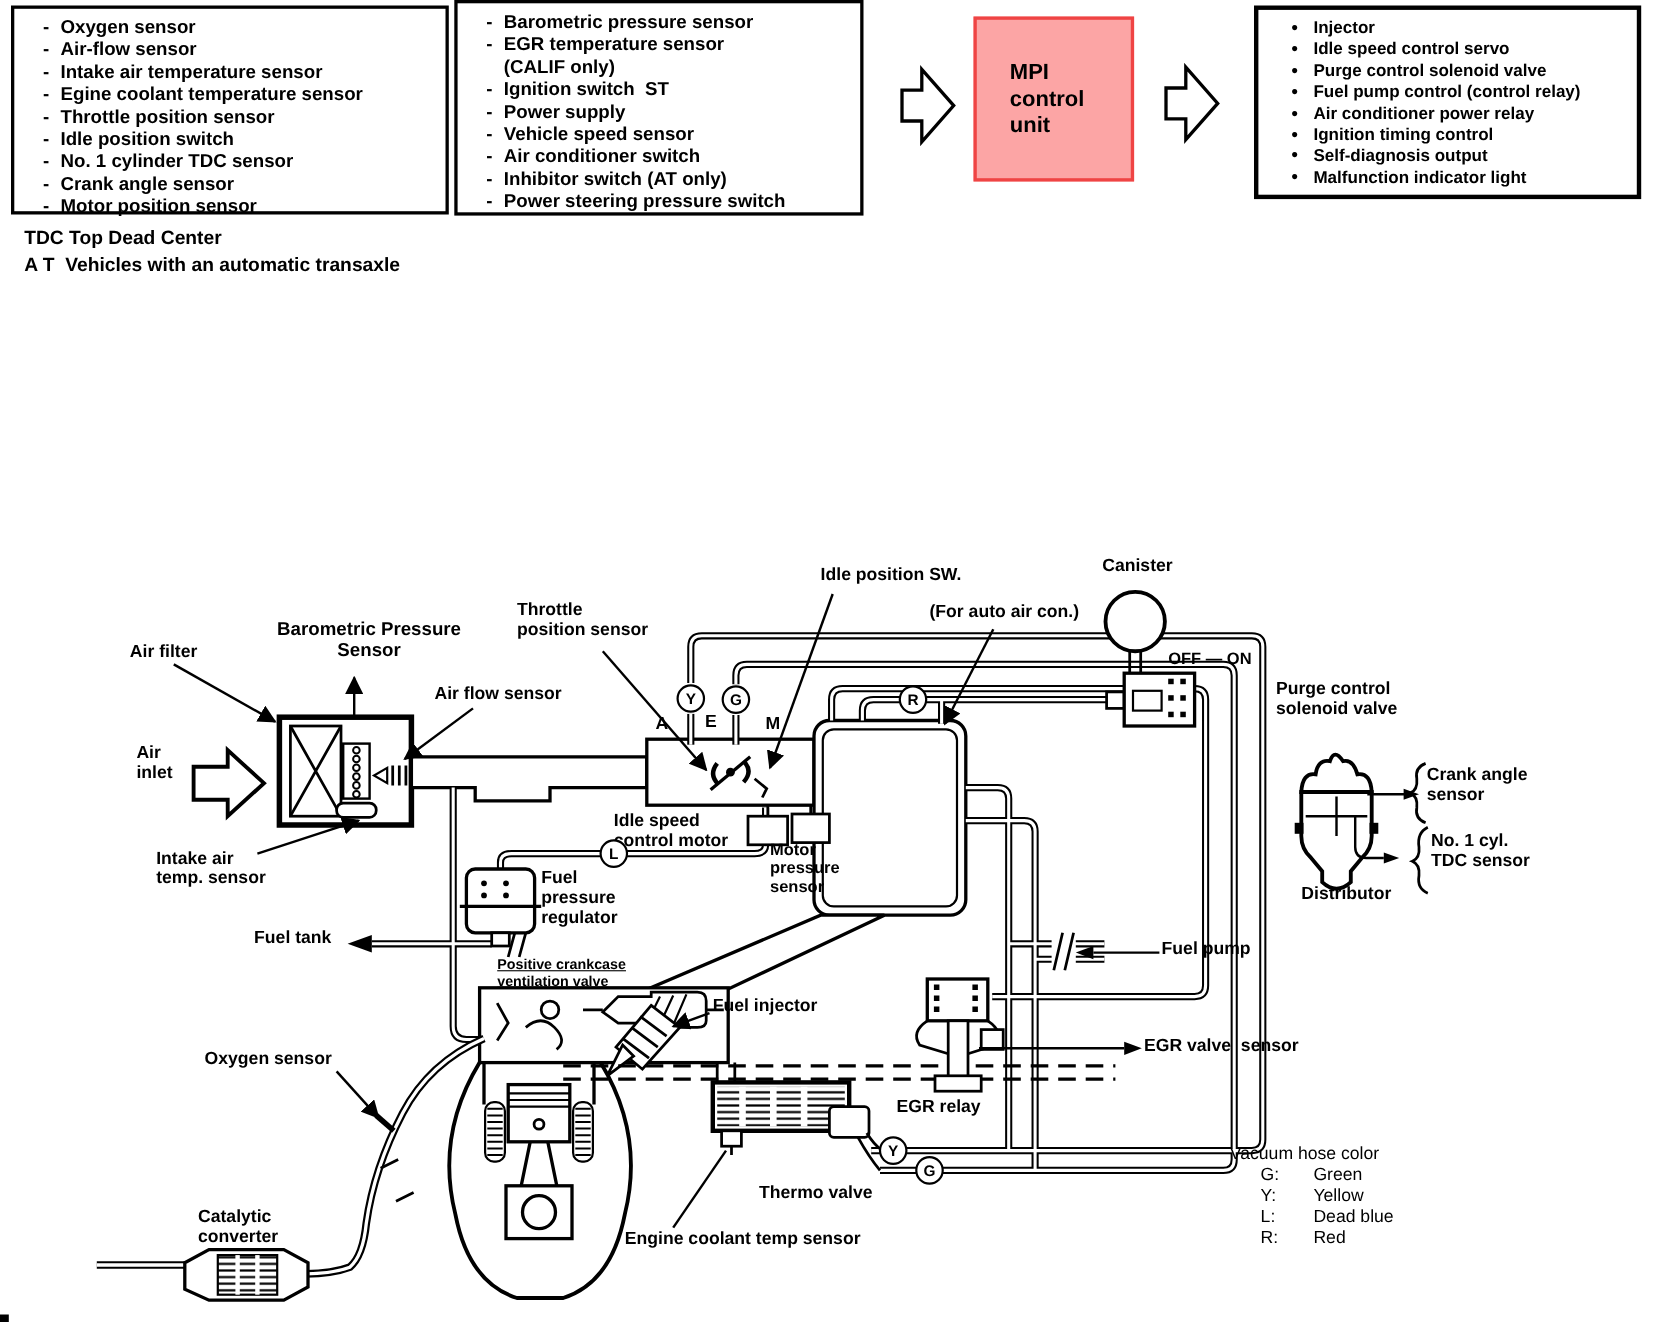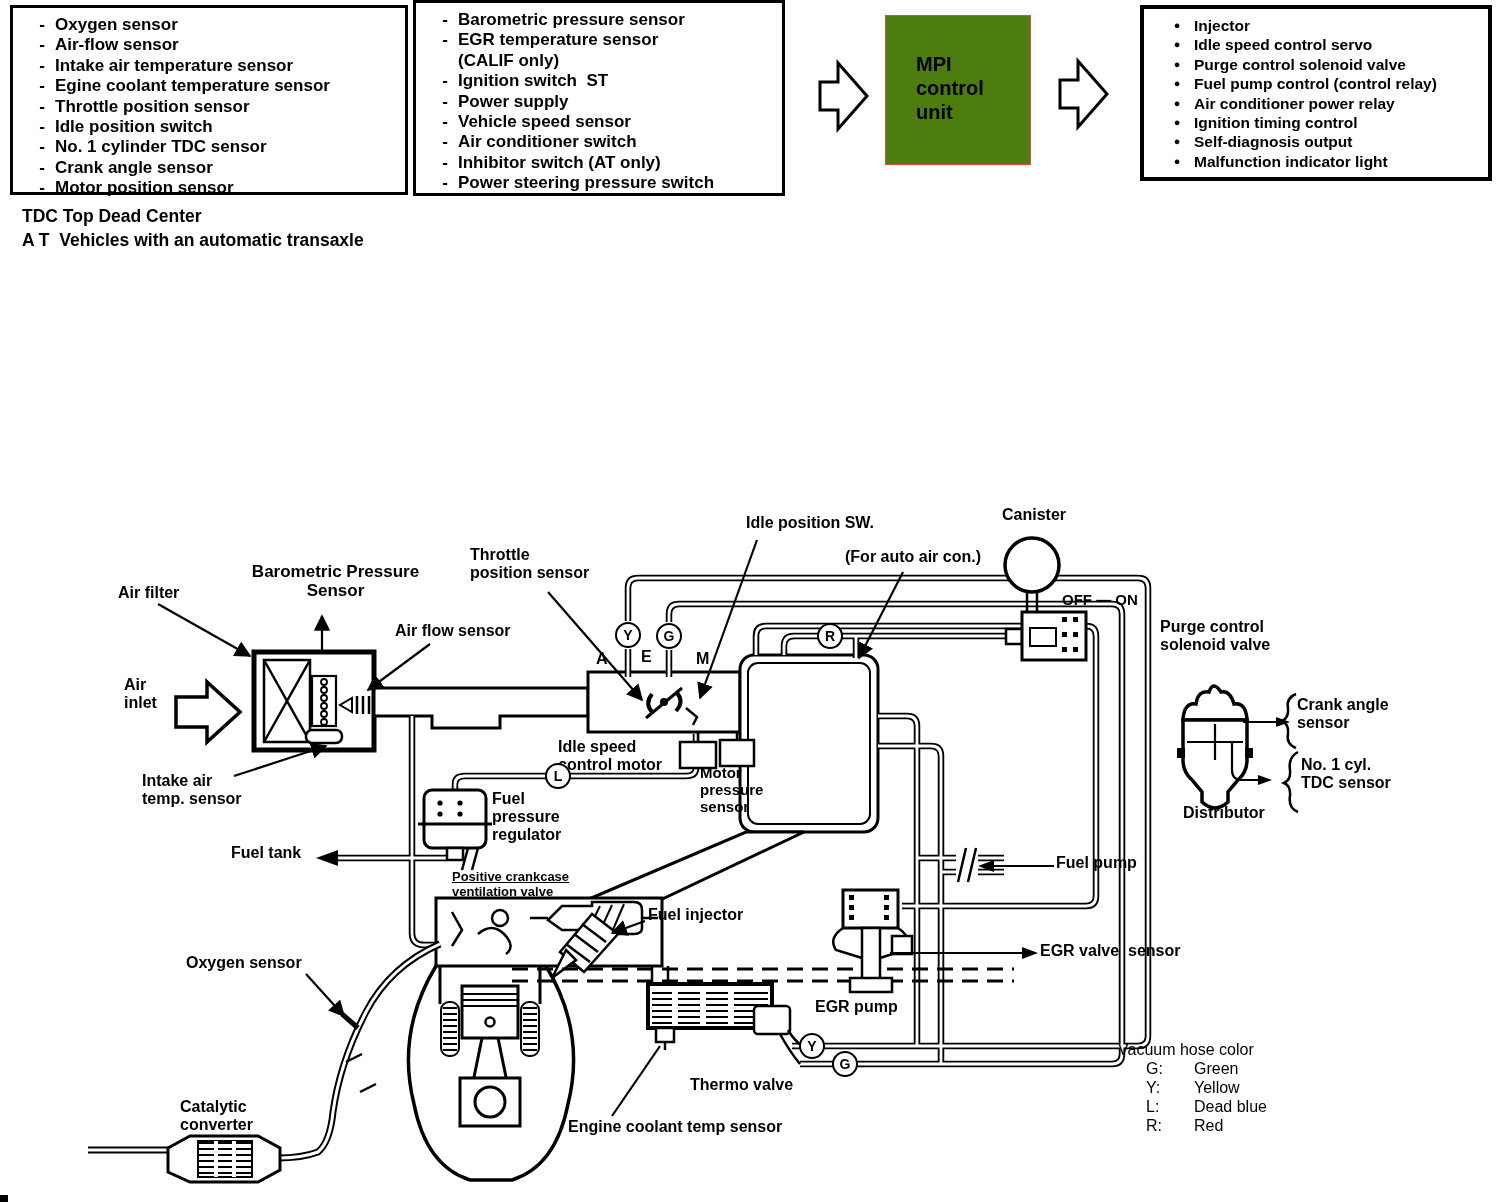--- a/index.html
+++ b/index.html
@@ -8,21 +8,21 @@
   svg{position:absolute;left:0;top:0;}
   
   .panel{position:absolute;border:3px solid #000;box-sizing:border-box;background:#fff;}
   .panel-list{padding:7px 0 0 16px;}
   .row{display:flex;font-weight:bold;font-size:17px;line-height:20.4px;}
   .marker{width:26px;text-align:center;flex:0 0 auto;}
   .itext{white-space:pre-wrap;}
   #box-outputs{border-width:4px;}
   #box-outputs .row{font-size:15.5px;line-height:19.4px;}
   #box-outputs .marker{font-size:11px;width:34px;}
-  #mpi-box{position:absolute;border:1px solid #ef4444;box-sizing:border-box;background:#4d7c0f;}
+  #mpi-box{position:absolute;border:3px solid #ef4444;box-sizing:border-box;background:#fca5a5;}
   #mpi-box .lbl{position:absolute;left:30px;top:36px;font-weight:bold;font-size:20px;
                 line-height:24px;white-space:pre-line;}
   .note{position:absolute;font-weight:bold;font-size:17.5px;white-space:pre-wrap;}
   
   .dlabel{position:absolute;font-weight:bold;font-size:16px;line-height:1.14;
           white-space:pre-wrap;}
   .ctr{text-align:center;}
   .sz15{font-size:15px;} .sz13{font-size:13px;text-decoration:underline;} .sz17{font-size:17px;}
   .hose{position:absolute;width:26px;height:26px;border:2.5px solid #000;border-radius:50%;
         background:#fff;font-weight:bold;font-size:14px;display:flex;align-items:center;
@@ -465,21 +465,21 @@
 regulator</div>
 <div class="dlabel" style="left:231px;top:844px;">Fuel tank</div>
 <div class="dlabel sz13" style="left:452px;top:870px;">Positive crankcase
 ventilation valve</div>
 <div class="dlabel" style="left:648px;top:906px;">Fuel injector</div>
 <div class="dlabel" style="left:186px;top:954px;">Oxygen sensor</div>
 <div class="dlabel" style="left:180px;top:1098px;">Catalytic
 converter</div>
 <div class="dlabel" style="left:690px;top:1076px;">Thermo valve</div>
 <div class="dlabel" style="left:568px;top:1118px;">Engine coolant temp sensor</div>
-<div class="dlabel" style="left:815px;top:998px;">EGR pump</div>
+<div class="dlabel" style="left:815px;top:998px;">EGR relay</div>
 <div class="dlabel" style="left:1040px;top:942px;">EGR valve  sensor</div>
 <div class="dlabel" style="left:1056px;top:854px;">Fuel pump</div>
 <div class="dlabel" style="left:1297px;top:696px;">Crank angle
 sensor</div>
 <div class="dlabel" style="left:1301px;top:756px;">No. 1 cyl.
 TDC sensor</div>
 <div class="dlabel" style="left:1183px;top:804px;">Distributor</div>
 
 <div class="port" style="left:596px;top:650px;">A</div>
 <div class="port" style="left:641px;top:648px;">E</div>

